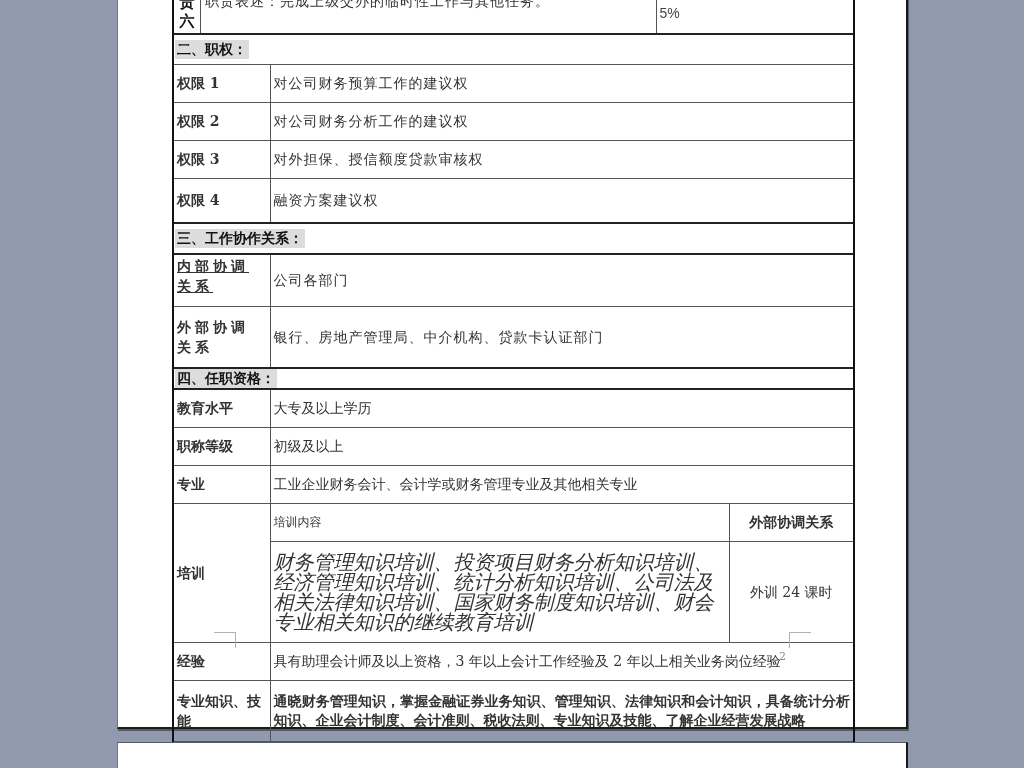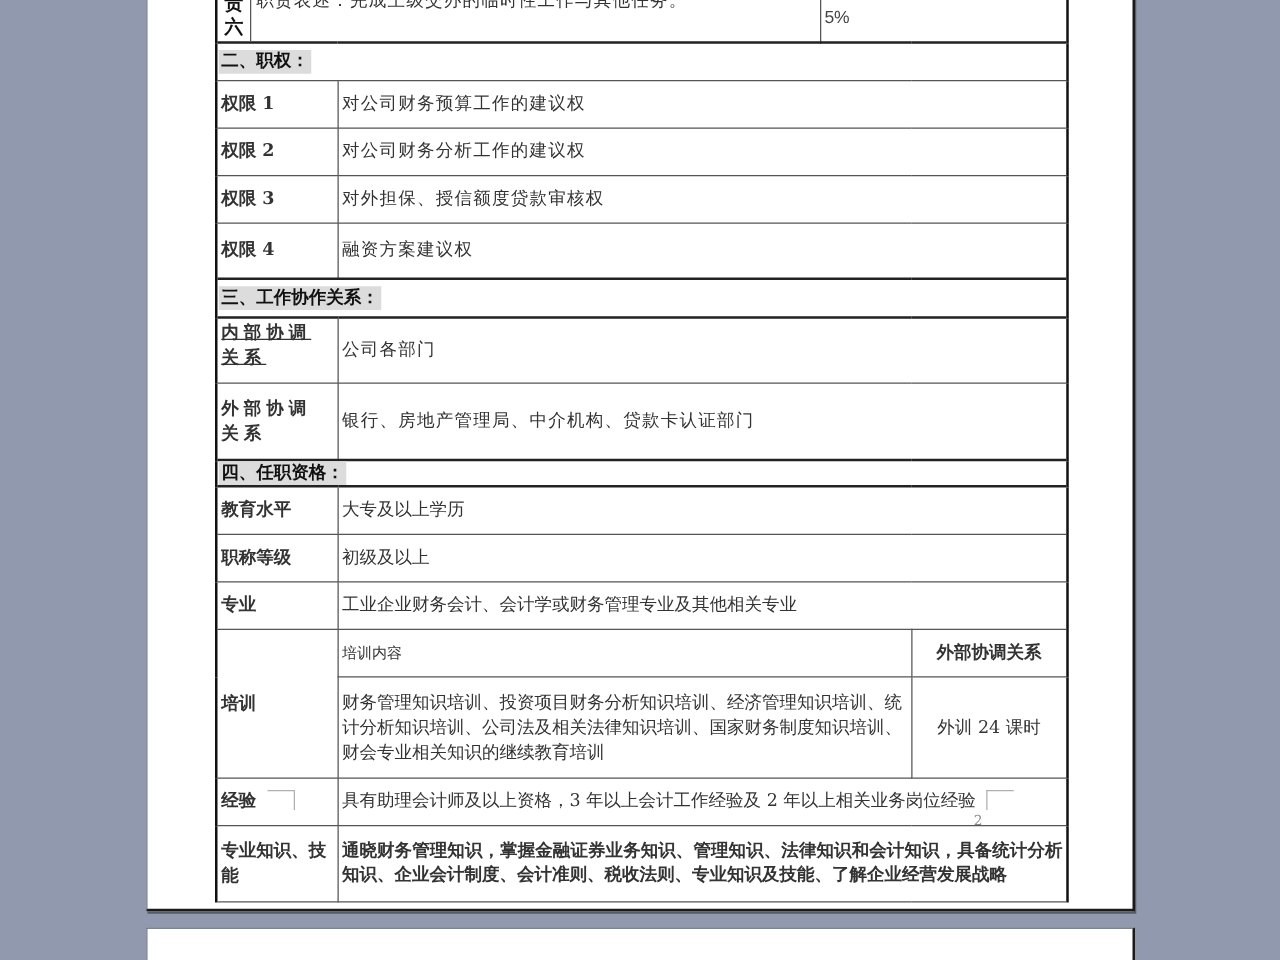--- a/index.html
+++ b/index.html
@@ -183,21 +183,21 @@
     <td class="label outer-left">专业</td>
     <td colspan="3" class="value tight outer-right">工业企业财务会计、会计学或财务管理专业及其他相关专业</td>
   </tr>
 
   <tr style="height:27px">
     <td rowspan="2" class="label outer-left">培训</td>
     <td colspan="2" class="value tight" style="font-size:12px;">培训内容</td>
     <td class="label center outer-right" style="font-size:14px;">外部协调关系</td>
   </tr>
   <tr style="height:65px">
-    <td colspan="2" class="value tight" style="line-height:20px; font-size:14px;">财务管理知识培训、投资项目财务分析知识培训、经济管理知识培训、统计分析知识培训、公司法及相关法律知识培训、国家财务制度知识培训、财会专业相关知识的继续教育培训</td>
+    <td colspan="2" class="value tight" style="line-height:20px; font-size:20px;font-style:italic;">财务管理知识培训、投资项目财务分析知识培训、经济管理知识培训、统计分析知识培训、公司法及相关法律知识培训、国家财务制度知识培训、财会专业相关知识的继续教育培训</td>
     <td class="value tight center outer-right">外训 24 课时</td>
   </tr>
 
   <tr style="height:31px">
     <td class="label outer-left">经验</td>
     <td colspan="3" class="value tight outer-right">具有助理会计师及以上资格，3 年以上会计工作经验及 2 年以上相关业务岗位经验</td>
   </tr>
   <tr style="height:61px">
     <td class="label outer-left" style="line-height:20px;margin-left:40px;">专业知识、技能</td>
     <td colspan="3" class="value tight outer-right" style="line-height:19px; text-align:justify;font-weight:bold;">通晓财务管理知识，掌握金融证券业务知识、管理知识、法律知识和会计知识，具备统计分析知识、企业会计制度、会计准则、税收法则、专业知识及技能、了解企业经营发展战略</td>

